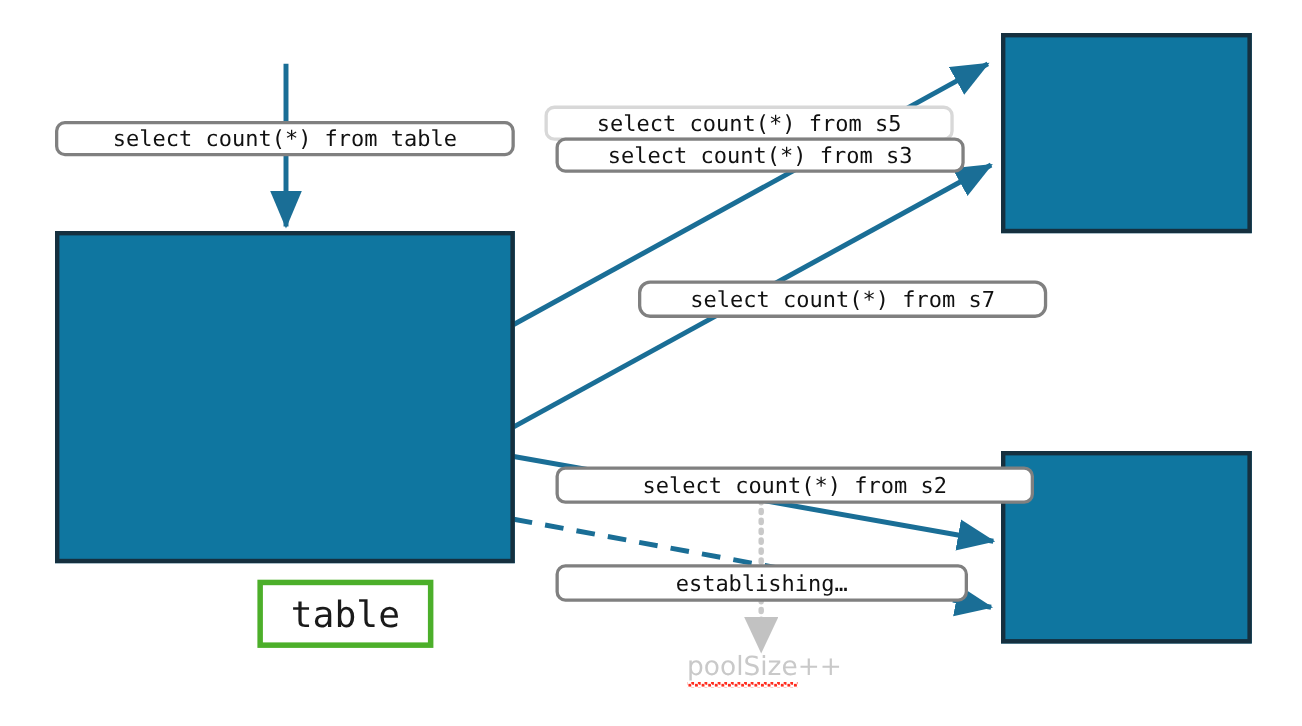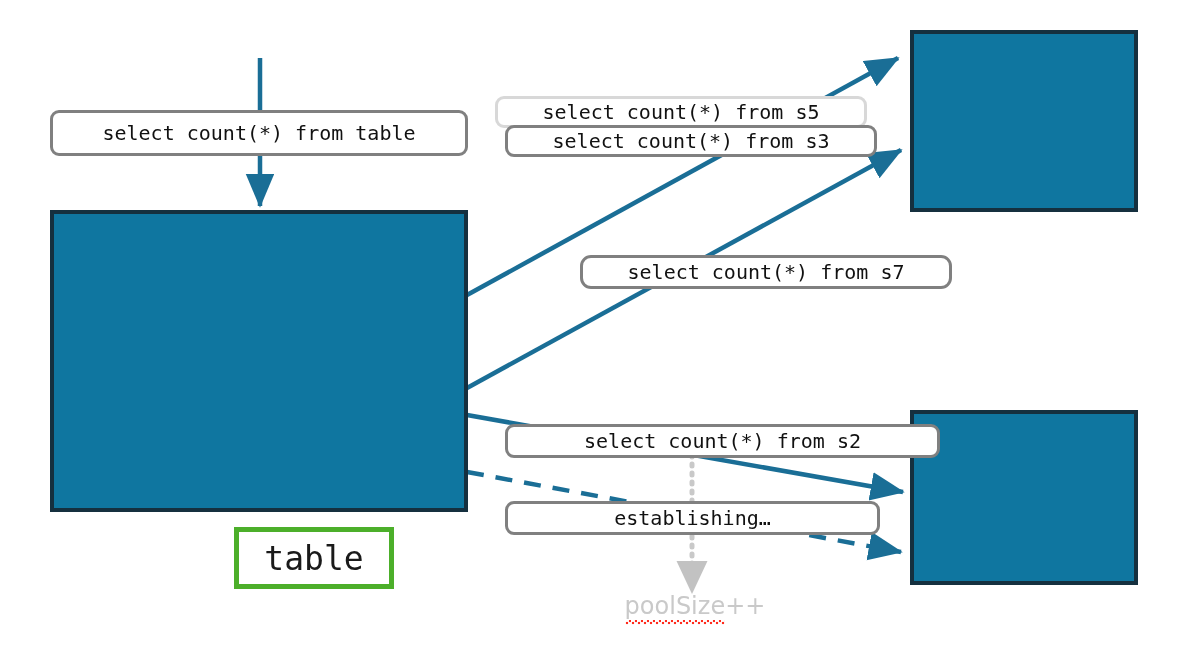--- a/index.html
+++ b/index.html
@@ -82,21 +82,21 @@
     display: flex;
     align-items: center;
     justify-content: center;
     font-family: "DejaVu Sans Mono", monospace;
     font-size: 20px;
     color: #111111;
     white-space: nowrap;
   }
   #pill-table {
     left: 50px; top: 110px;
-    width: 418px; height: 46px;
+    width: 418px; height: 32px;
   }
   #pill-s5 {
     left: 495px; top: 96px;
     width: 372px; height: 32px;
     border-color: #D8D8D8;
     z-index: 3;
   }
   #pill-s3 {
     left: 505px; top: 125px;
     width: 372px; height: 32px;
@@ -107,21 +107,21 @@
     width: 372px; height: 34px;
     z-index: 4;
     border-radius: 11px;
   }
   #pill-s2 {
     left: 505px; top: 424px;
     width: 435px; height: 34px;
     z-index: 4;
   }
   #pill-establishing {
-    left: 505px; top: 501px;
+    left: 505px; top: 513px;
     width: 375px; height: 34px;
     z-index: 4;
   }
 
   
   #poolsize {
     position: absolute;
     left: 600px;
     top: 592px;
     width: 190px;

